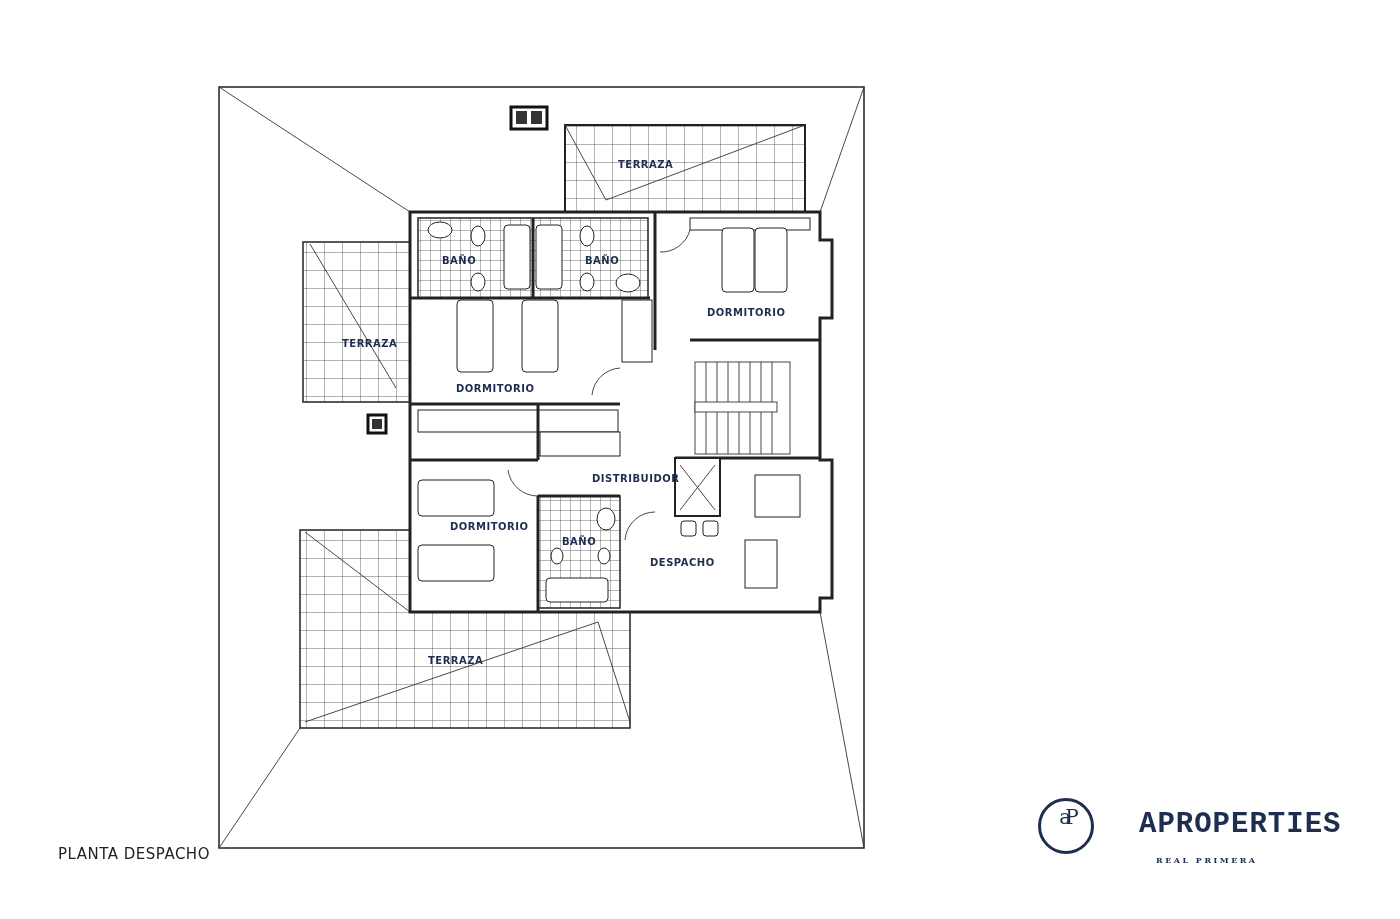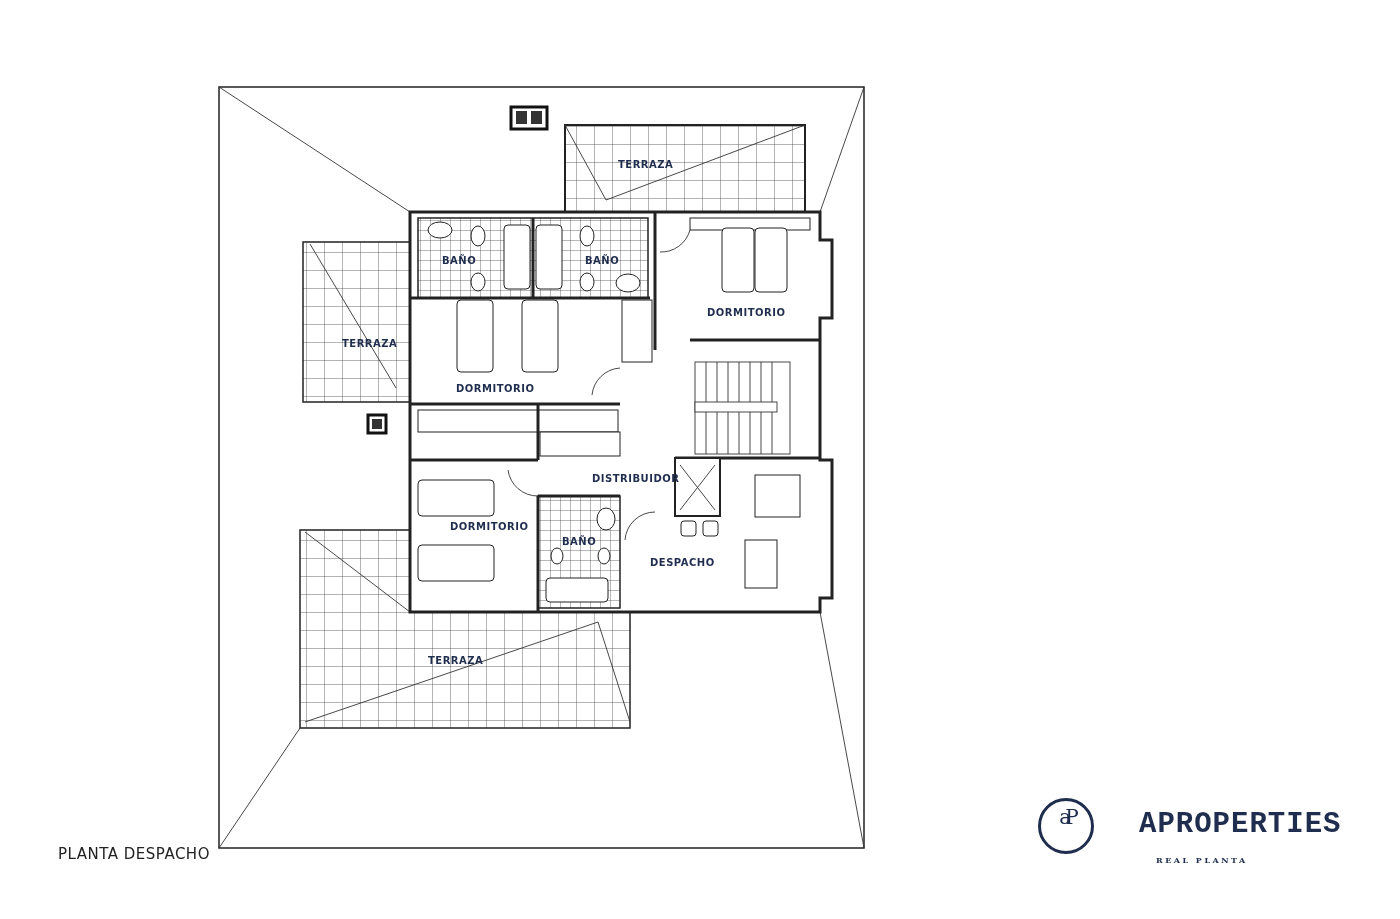--- a/index.html
+++ b/index.html
@@ -148,14 +148,14 @@
     <text class="room-label" x="428" y="664">TERRAZA</text>
   </g>
 </svg>
 
 <div class="plan-caption">PLANTA DESPACHO</div>
 
 <div class="logo">
   <div class="logo-circle"></div>
   <div class="logo-mark">aP</div>
   <div class="logo-name">APROPERTIES</div>
-  <div class="logo-sub">REAL PLANTA</div>
+  <div class="logo-sub">REAL PRIMERA</div>
 </div>
 
 </body></html>

